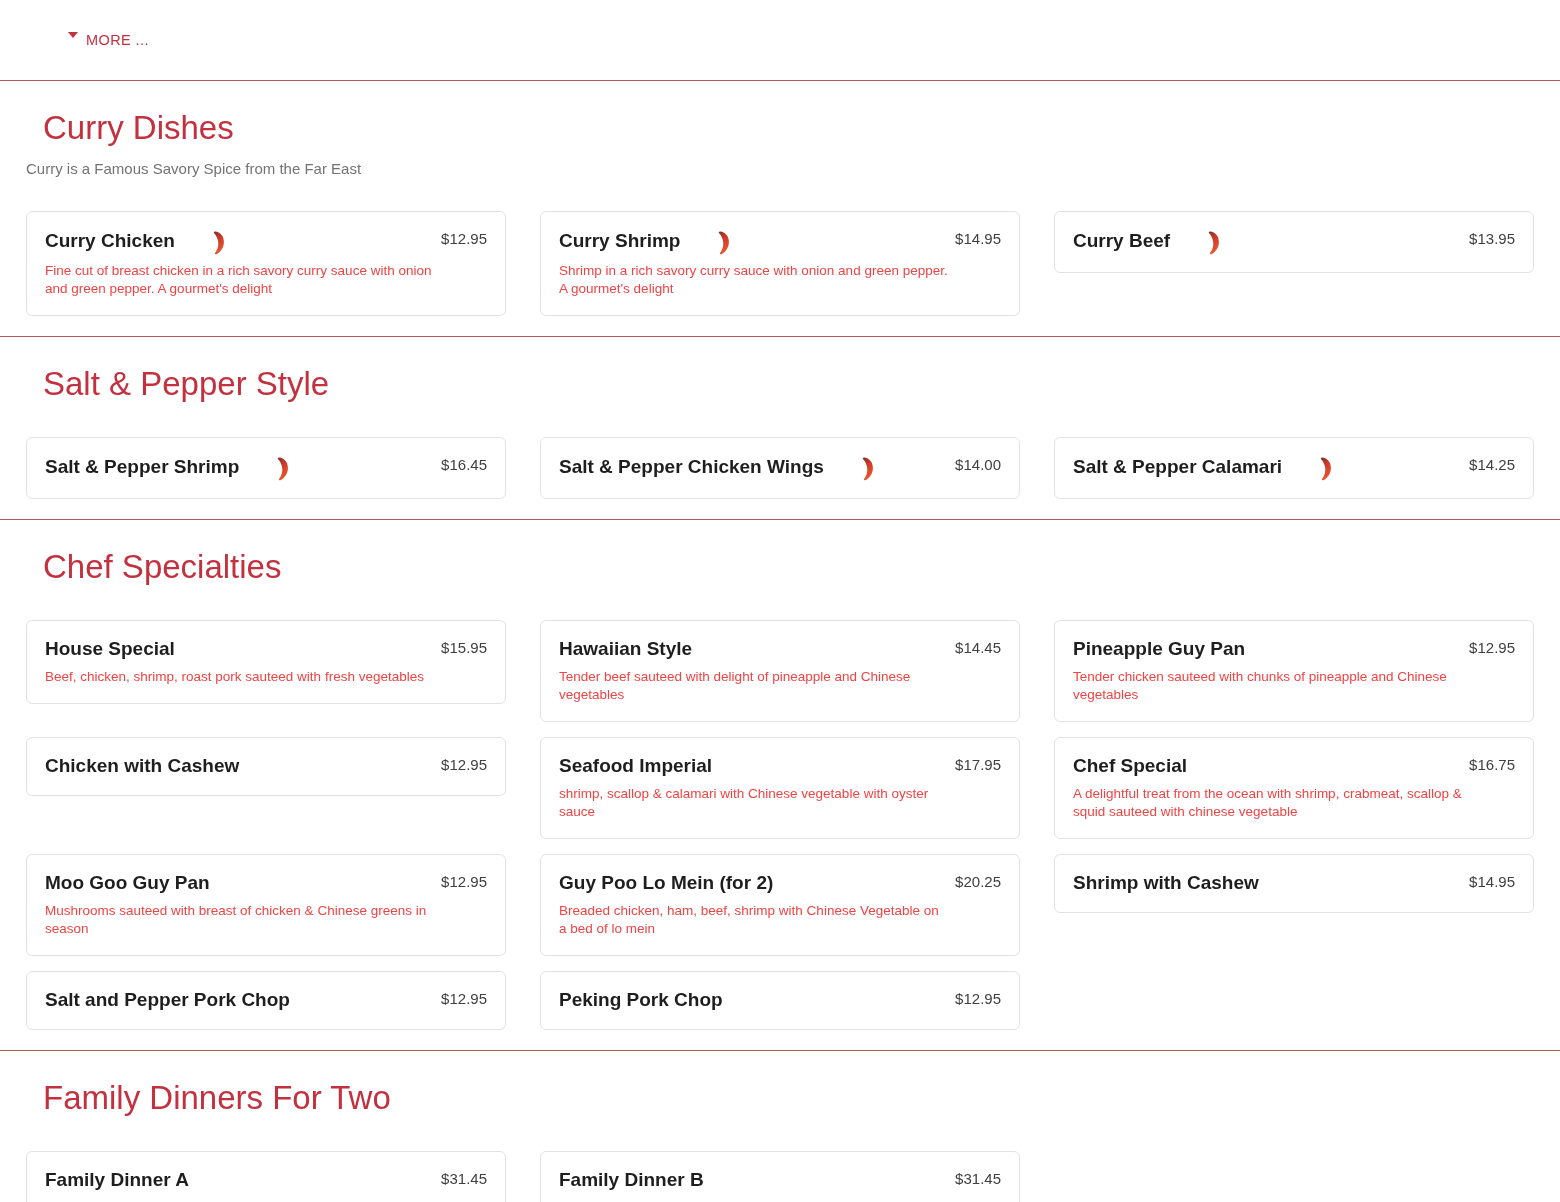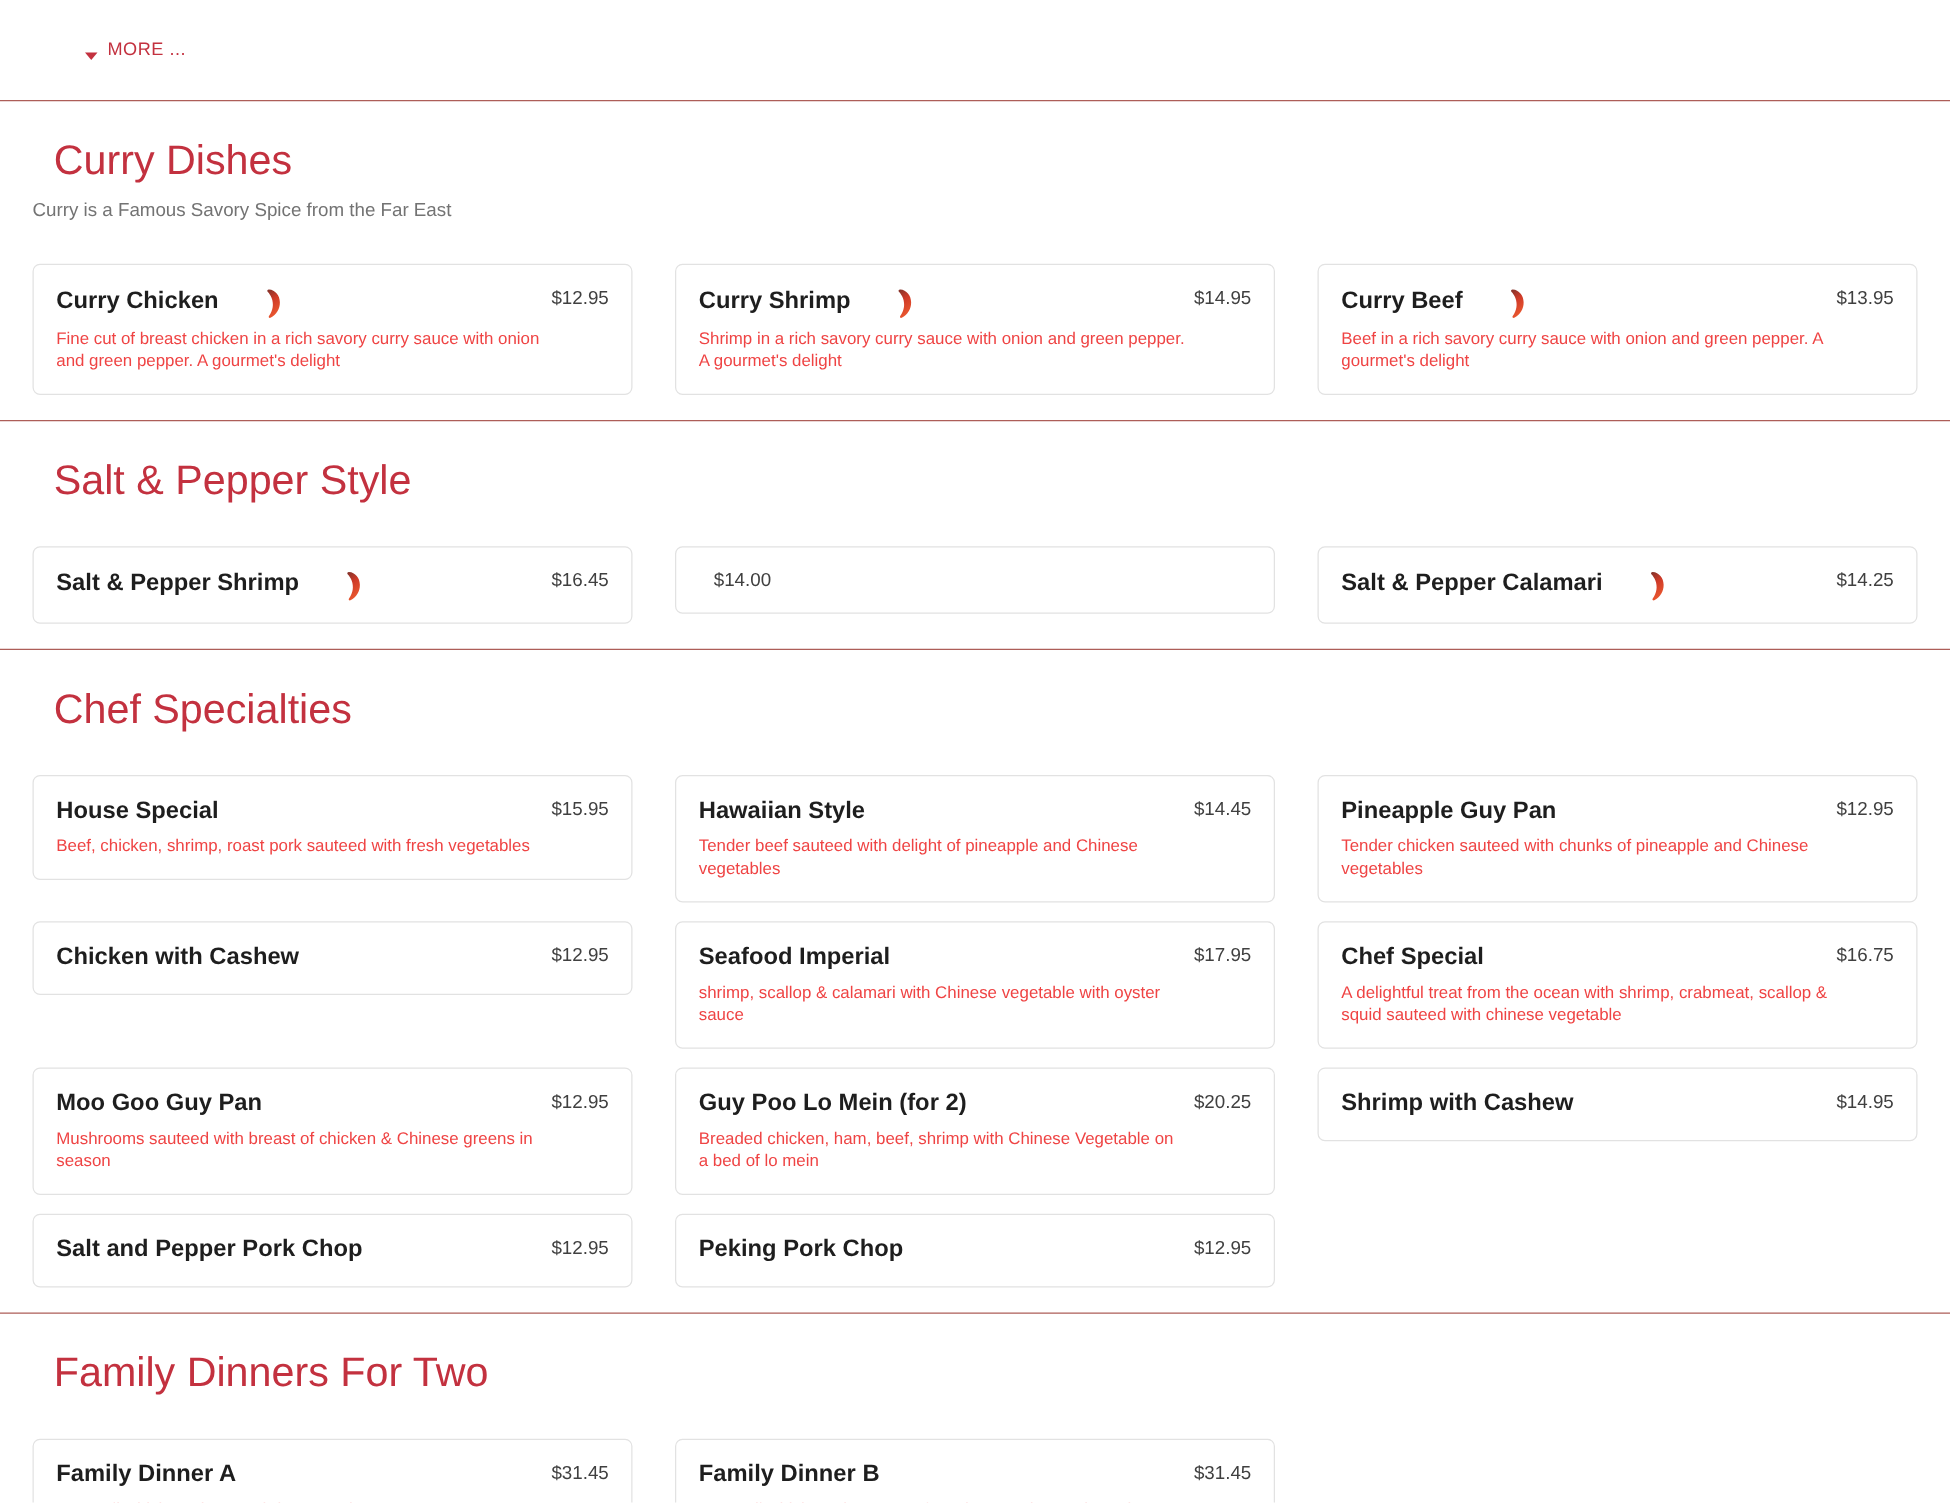--- a/index.html
+++ b/index.html
@@ -10,21 +10,21 @@
     font-family: "Liberation Sans", sans-serif;
     color: #1e1e1e;
   }
   .topnav {
     height: 81px;
     display: flex; align-items: center;
     padding-left: 68px;
     border-bottom: 1px solid #ad5e58;
   }
   .more-link {
-    display: inline-flex; align-items: flex-end; gap: 8px;
+    display: inline-flex; align-items: flex-start; gap: 8px;
     color: #c3313f; font-size: 14.5px; font-weight: 500;
     letter-spacing: 0.4px; cursor: pointer; user-select: none;
   }
   .caret-down {
     width: 0; height: 0;
     border-left: 5.5px solid transparent;
     border-right: 5.5px solid transparent;
     border-top: 6.5px solid #c3313f;
     display: inline-block;
   }
@@ -130,21 +130,20 @@
     <div class="card">
       <div class="card-head">
         <span class="item-name">
             <span>Curry Beef</span>
             <svg class="chili" width="13" height="25" viewBox="0 0 13 25">
               <path d="M3.2,1.6 C8.2,1.9 11.8,6.3 11.9,11.7 C12,16.9 9.2,21.6 4.4,24.2 C3.4,24.7 2.5,23.7 3.2,22.8 C6.4,18.6 7.2,13.3 5.3,8.4 C4.6,6.5 3.4,4.6 2.1,3.3 C1.4,2.6 2.1,1.5 3.2,1.6 Z" fill="url(#chiliGrad)"></path>
             </svg>
           </span>
         <span class="item-price">$13.95</span>
       </div>
-      <div class="item-desc">Beef in a rich savory curry sauce with onion and green pepper. A gourmet's delight</div>
     </div>
 
   </div>
 </div>
 
 <div class="menu-section">
   <h2 class="section-title">Salt &amp; Pepper Style</h2>
   <div class="cards">
 
     <div class="card">
@@ -154,20 +153,26 @@
             <svg class="chili" width="13" height="25" viewBox="0 0 13 25">
               <path d="M3.2,1.6 C8.2,1.9 11.8,6.3 11.9,11.7 C12,16.9 9.2,21.6 4.4,24.2 C3.4,24.7 2.5,23.7 3.2,22.8 C6.4,18.6 7.2,13.3 5.3,8.4 C4.6,6.5 3.4,4.6 2.1,3.3 C1.4,2.6 2.1,1.5 3.2,1.6 Z" fill="url(#chiliGrad)"></path>
             </svg>
           </span>
         <span class="item-price">$16.45</span>
       </div>
     </div>
 
     <div class="card">
       <div class="card-head">
+        <span class="item-name">
+            <span>Salt &amp; Pepper Chicken Wings</span>
+            <svg class="chili" width="13" height="25" viewBox="0 0 13 25">
+              <path d="M3.2,1.6 C8.2,1.9 11.8,6.3 11.9,11.7 C12,16.9 9.2,21.6 4.4,24.2 C3.4,24.7 2.5,23.7 3.2,22.8 C6.4,18.6 7.2,13.3 5.3,8.4 C4.6,6.5 3.4,4.6 2.1,3.3 C1.4,2.6 2.1,1.5 3.2,1.6 Z" fill="url(#chiliGrad)"></path>
+            </svg>
+          </span>
         <span class="item-price">$14.00</span>
       </div>
     </div>
 
     <div class="card">
       <div class="card-head">
         <span class="item-name">
             <span>Salt &amp; Pepper Calamari</span>
             <svg class="chili" width="13" height="25" viewBox="0 0 13 25">
               <path d="M3.2,1.6 C8.2,1.9 11.8,6.3 11.9,11.7 C12,16.9 9.2,21.6 4.4,24.2 C3.4,24.7 2.5,23.7 3.2,22.8 C6.4,18.6 7.2,13.3 5.3,8.4 C4.6,6.5 3.4,4.6 2.1,3.3 C1.4,2.6 2.1,1.5 3.2,1.6 Z" fill="url(#chiliGrad)"></path>

